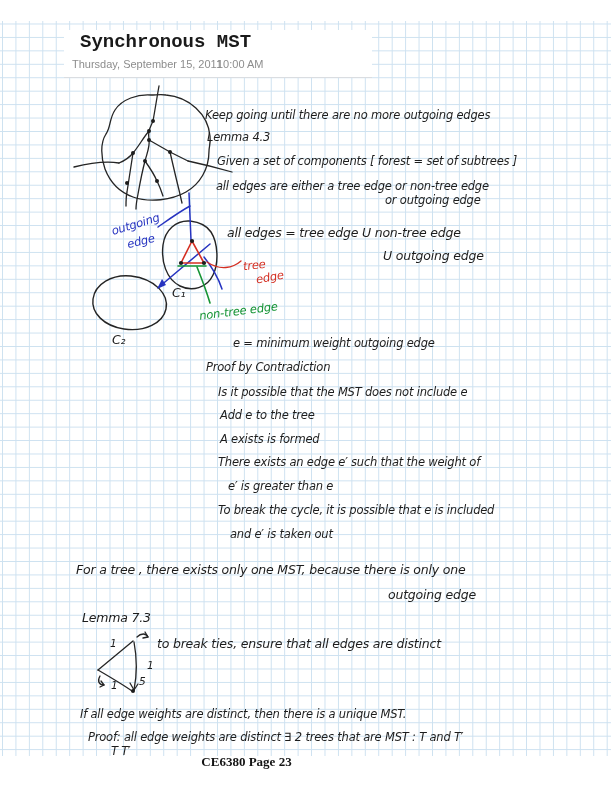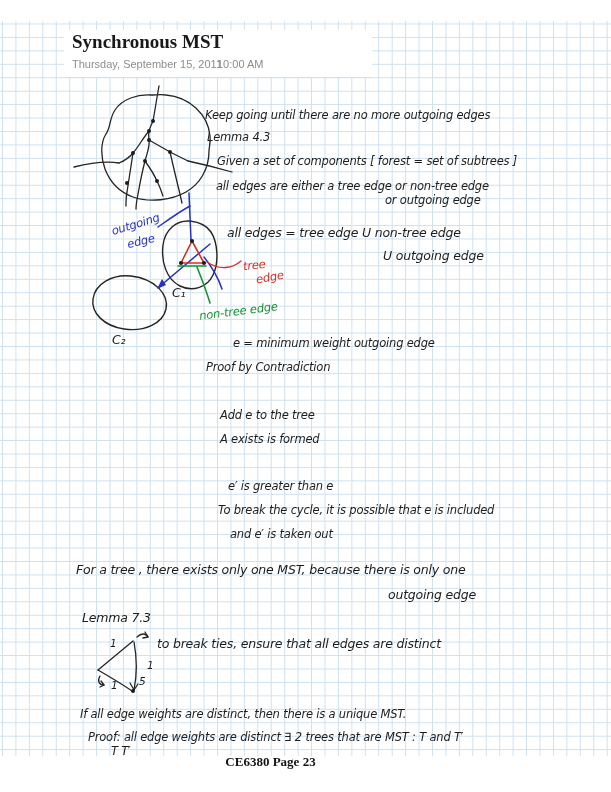--- a/index.html
+++ b/index.html
@@ -13,43 +13,43 @@
       linear-gradient(to right,#cde1f0 1px,transparent 1px),
       linear-gradient(to bottom,#cde1f0 1px,transparent 1px);
     background-size:13.45px 13.45px;
     background-position:2px 2.5px;
   }
   .title-block{
     position:absolute;left:64px;top:30px;width:308px;height:47px;
     background:#ffffff;border-bottom:1px solid #dadde1;
   }
   .title{
-    position:absolute;left:8px;top:1px;font-size:19px;font-weight:600;
-    color:#1a1a1a;font-family:Liberation Serif, serif;white-space:nowrap;
+    position:absolute;left:16px;top:1px;font-size:19px;font-weight:600;
+    color:#1a1a1a;font-family:Liberation Mono, monospace;white-space:nowrap;
   }
   .date,.time{
     position:absolute;top:28px;font-size:11px;color:#8d8d8d;white-space:nowrap;
   }
   .date{left:8px}
   .time{left:153px}
   .hw{
     position:absolute;font-family:"DejaVu Sans",sans-serif;font-style:italic;
     font-size:11.5px;line-height:1.15;color:#1d1d1d;white-space:nowrap;
     letter-spacing:-0.2px;
   }
   .hw.blue{color:#2633c0}
   .hw.red{color:#d42f22}
   .hw.green{color:#169435}
   .hw.big{font-size:12.5px}
   .hw.small{font-size:10.5px}
   svg.overlay{position:absolute;left:0;top:0;pointer-events:none}
   .clip{position:absolute;left:111px;top:745px;width:90px;height:10px;overflow:hidden}
   .footer{
     position:absolute;left:0;top:754px;width:493px;text-align:center;
-    font-family:"Liberation Serif",serif;font-size:13px;font-weight:600;color:#141414;margin-left:24px;
+    font-family:"Liberation Serif",serif;font-size:13px;font-weight:600;color:#141414;
   }
 </style>
 </head>
 <body>
 
 <div id="page">
 
   <div class="grid"></div>
 
   <div class="title-block">
@@ -127,22 +127,24 @@
 
   <div class="hw" style="left:205px;top:109px">Keep going until there are no more outgoing edges</div>
   <div class="hw" style="left:207px;top:131px">Lemma 4.3</div>
   <div class="hw" style="left:217px;top:155px">Given a set of components  [ forest = set of subtrees ]</div>
   <div class="hw" style="left:216px;top:180px">all edges are either a tree edge or non-tree edge</div>
   <div class="hw" style="left:385px;top:194px">or outgoing edge</div>
   <div class="hw big" style="left:227px;top:226px">all edges  =  tree edge  U non-tree edge</div>
   <div class="hw big" style="left:383px;top:249px">U outgoing edge</div>
   <div class="hw" style="left:233px;top:337px">e = minimum weight outgoing edge</div>
   <div class="hw" style="left:206px;top:361px">Proof by Contradiction</div>
+  <div class="hw" style="left:218px;top:386px">Is it possible that the MST does not include e</div>
   <div class="hw" style="left:220px;top:409px">Add e to the tree</div>
   <div class="hw" style="left:220px;top:433px">A exists is formed</div>
+  <div class="hw" style="left:218px;top:456px">There exists an edge e′ such that the weight of</div>
   <div class="hw" style="left:228px;top:480px">e′ is greater than e</div>
   <div class="hw" style="left:218px;top:504px">To break the cycle, it is possible that e is included</div>
   <div class="hw" style="left:230px;top:528px">and e′ is taken out</div>
   <div class="hw big" style="left:76px;top:563px">For a tree , there exists only one  MST, because there is only one</div>
   <div class="hw big" style="left:388px;top:588px">outgoing edge</div>
   <div class="hw big" style="left:82px;top:611px">Lemma 7.3</div>
   <div class="hw big" style="left:157px;top:637px">to break ties, ensure that all edges are distinct</div>
   <div class="hw" style="left:80px;top:708px">If all edge weights are distinct, then there is a unique MST.</div>
   <div class="hw" style="left:88px;top:731px">Proof:  all edge weights are distinct   ∃ 2 trees that  are MST : T and T′</div>
   <div class="clip">

